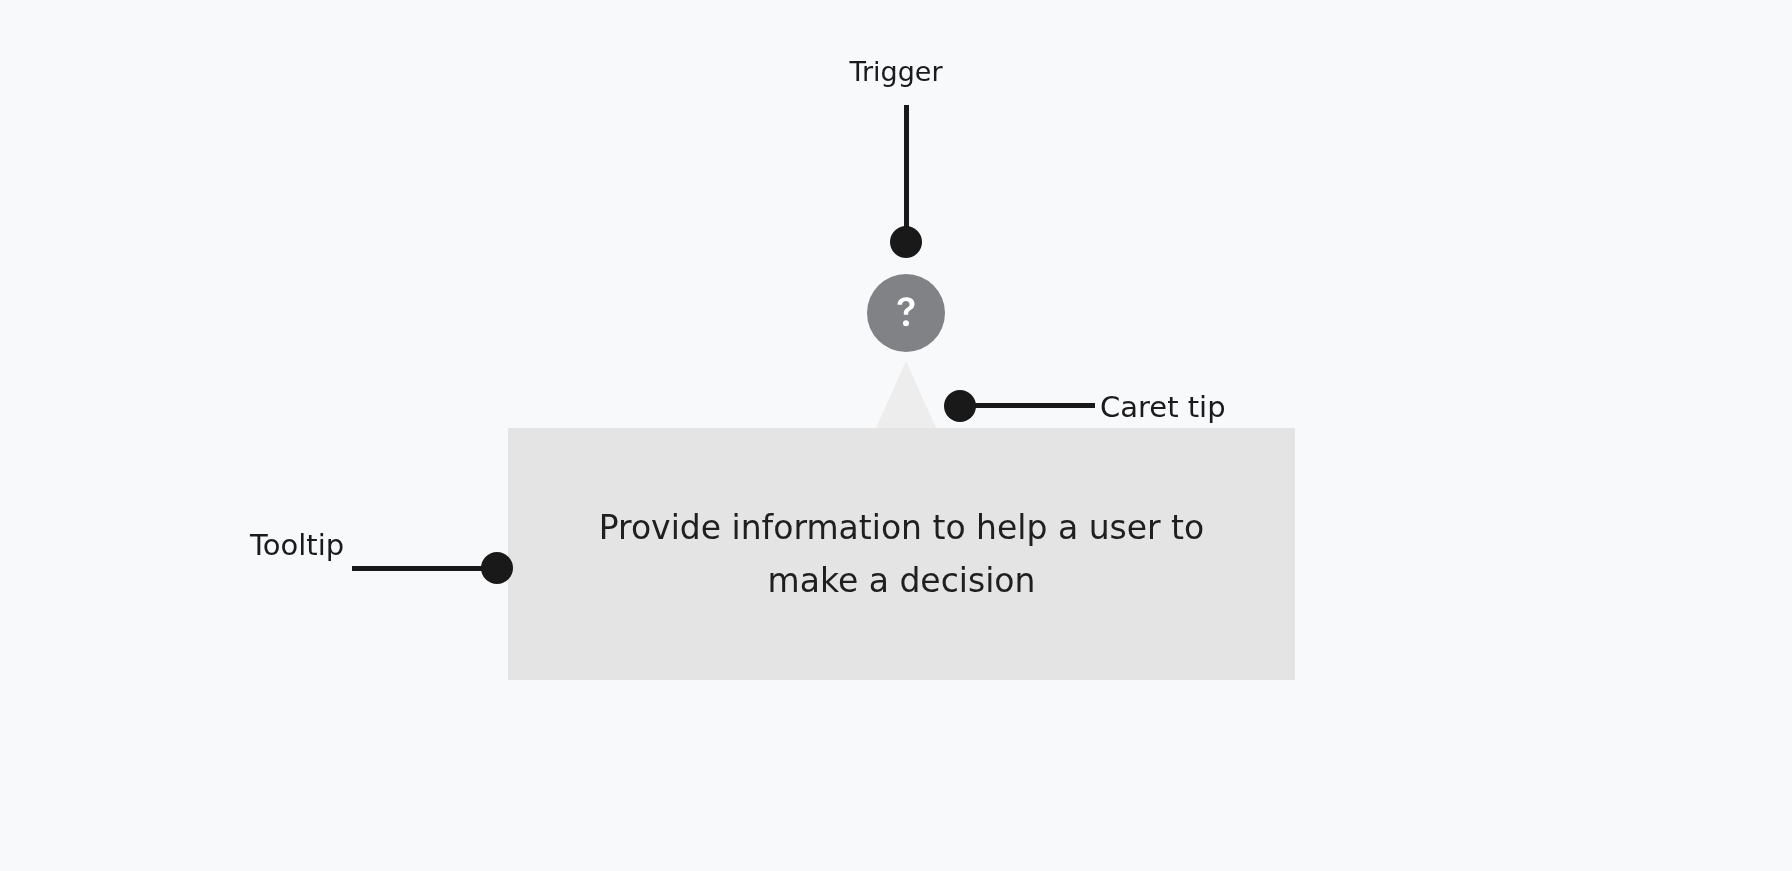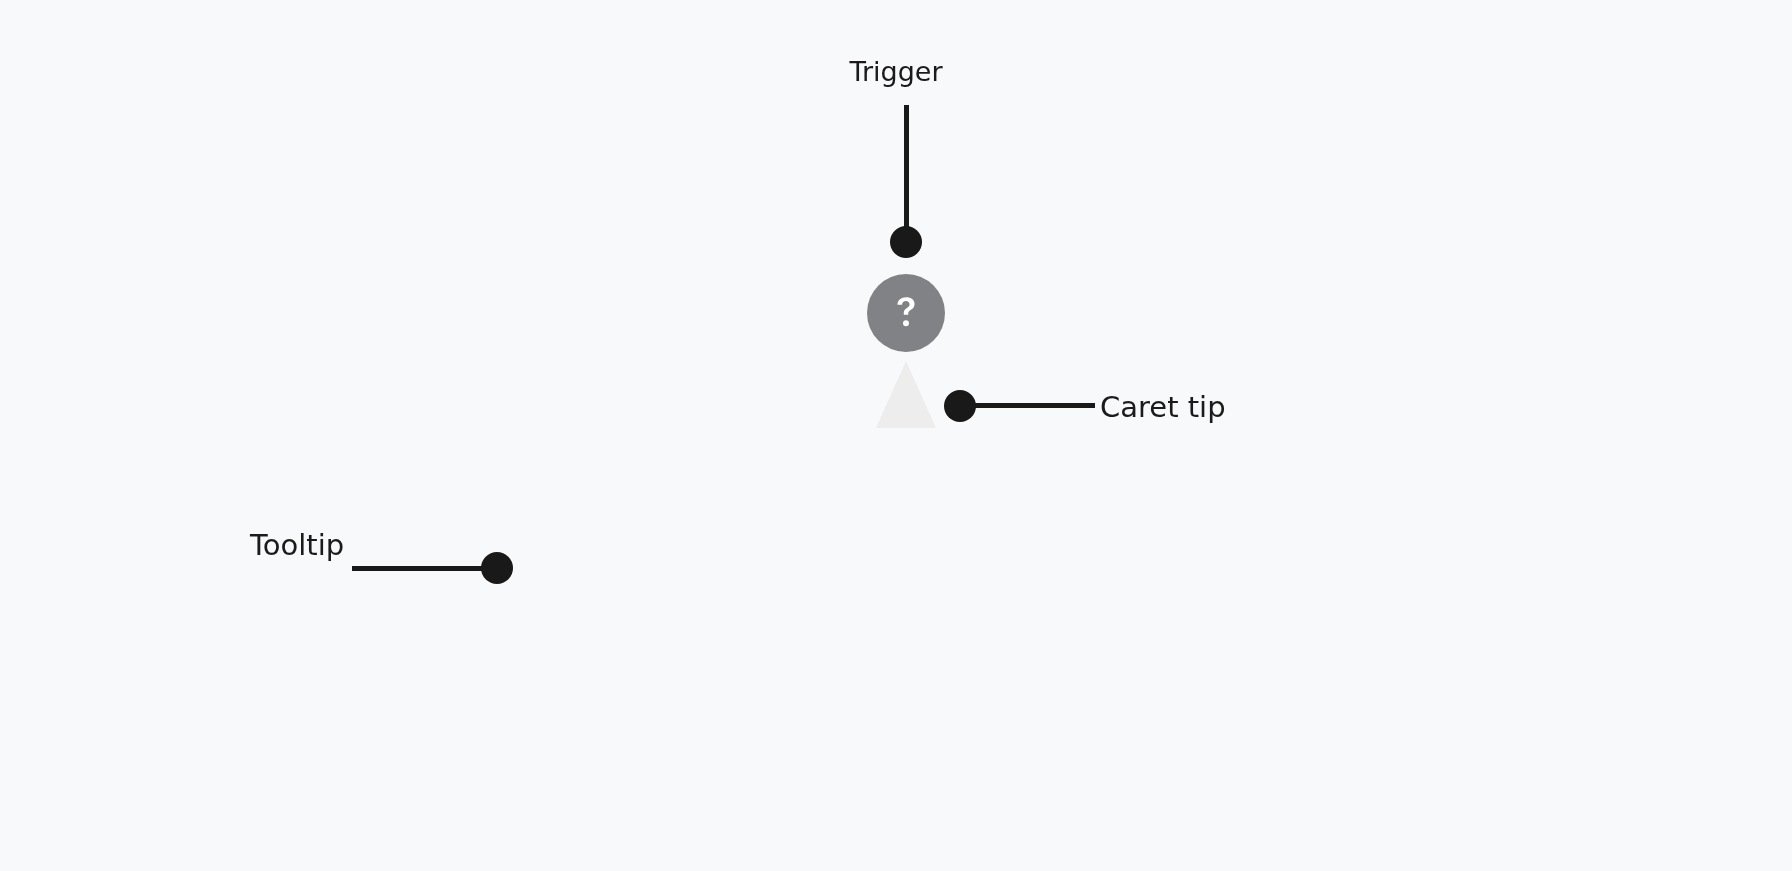--- a/index.html
+++ b/index.html
@@ -121,20 +121,23 @@
   </div>
 
   <div id="caret"></div>
 
   <div class="dot" id="caret-dot"></div>
 
   <div class="leader h" id="caret-leader"></div>
 
   <div class="anno-label" id="caret-label">Caret tip</div>
 
+  <div id="tooltip-box">
+    <div id="tooltip-text">Provide information to help a user to make a decision</div>
+  </div>
 
   <div class="anno-label" id="tooltip-label">Tooltip</div>
 
   <div class="leader h" id="tooltip-leader"></div>
 
   <div class="dot" id="tooltip-dot"></div>
 
 </div>
 
 </body></html>

